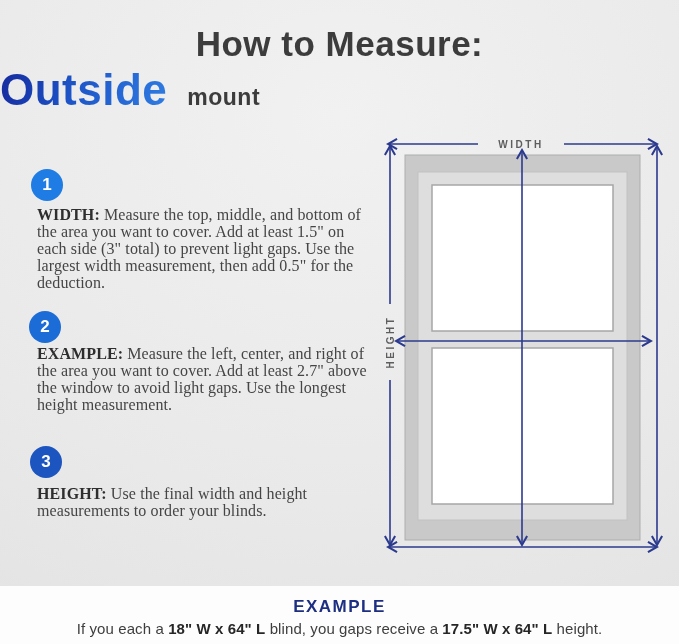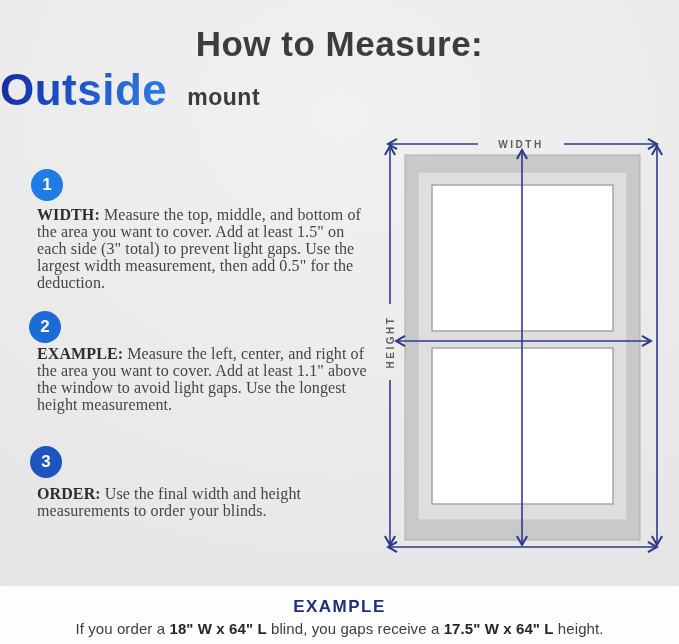--- a/index.html
+++ b/index.html
@@ -73,26 +73,26 @@
   </header>
 
   <div class="badge badge-1">
     <span>1</span>
   </div>
   <p class="step-text step-text-1"><strong>WIDTH:</strong> <span>Measure the top, middle, and bottom of the area you want to cover. Add at least 1.5" on each side (3" total) to prevent light gaps. Use the largest width measurement, then add 0.5" for the deduction.</span></p>
 
   <div class="badge badge-2">
     <span>2</span>
   </div>
-  <p class="step-text step-text-2"><strong>EXAMPLE:</strong> <span>Measure the left, center, and right of the area you want to cover. Add at least 1.1" above the window to avoid light gaps. Use the longest height measurement.</span></p>
+  <p class="step-text step-text-2"><strong>EXAMPLE:</strong> <span>Measure the left, center, and right of the area you want to cover. Add at least 2.7" above the window to avoid light gaps. Use the longest height measurement.</span></p>
 
   <div class="badge badge-3">
     <span>3</span>
   </div>
-  <p class="step-text step-text-3"><strong>ORDER:</strong> <span>Use the final width and height measurements to order your blinds.</span></p>
+  <p class="step-text step-text-3"><strong>HEIGHT:</strong> <span>Use the final width and height measurements to order your blinds.</span></p>
 
   <svg class="diagram" width="302" height="458" viewBox="0 0 302 458" xmlns="http://www.w3.org/2000/svg">
     <defs>
       <marker id="ah" viewBox="0 0 10 10" refX="7" refY="5" markerWidth="8" markerHeight="8" orient="auto-start-reverse">
         <path d="M1.5,1 L8.5,5 L1.5,9" fill="none" stroke="#2b3a8e" stroke-width="1.6"></path>
       </marker>
     </defs>
 
     <g>
       <rect x="37" y="27" width="235" height="385" fill="#c9c9c9" stroke="#adadad" stroke-width="1"></rect>
@@ -117,16 +117,16 @@
 
       <path d="M30,213 H281" marker-start="url(#ah)" marker-end="url(#ah)"></path>
     </g>
 
     <text class="meas-label" x="153" y="20" text-anchor="middle">WIDTH</text>
     <text class="meas-label" x="22" y="214" text-anchor="middle" transform="rotate(-90 22 214)" dy="3.5">HEIGHT</text>
   </svg>
 
   <footer class="example">
     <div class="example-heading">EXAMPLE</div>
-    <p class="example-line"><span>If you order a </span><strong>18" W x 64" L</strong><span> blind, you gaps receive a </span><strong>17.5" W x 64" L</strong><span> height.</span></p>
+    <p class="example-line"><span>If you each a </span><strong>18" W x 64" L</strong><span> blind, you gaps receive a </span><strong>17.5" W x 64" L</strong><span> height.</span></p>
   </footer>
 
 </div>
 
 </body></html>

